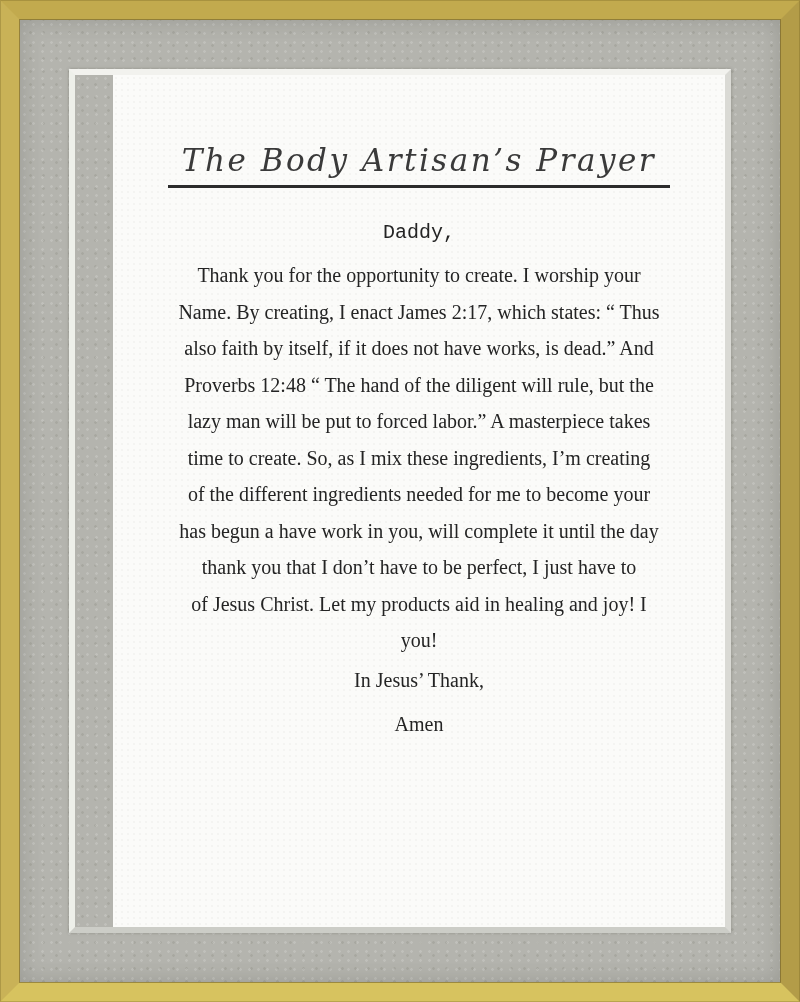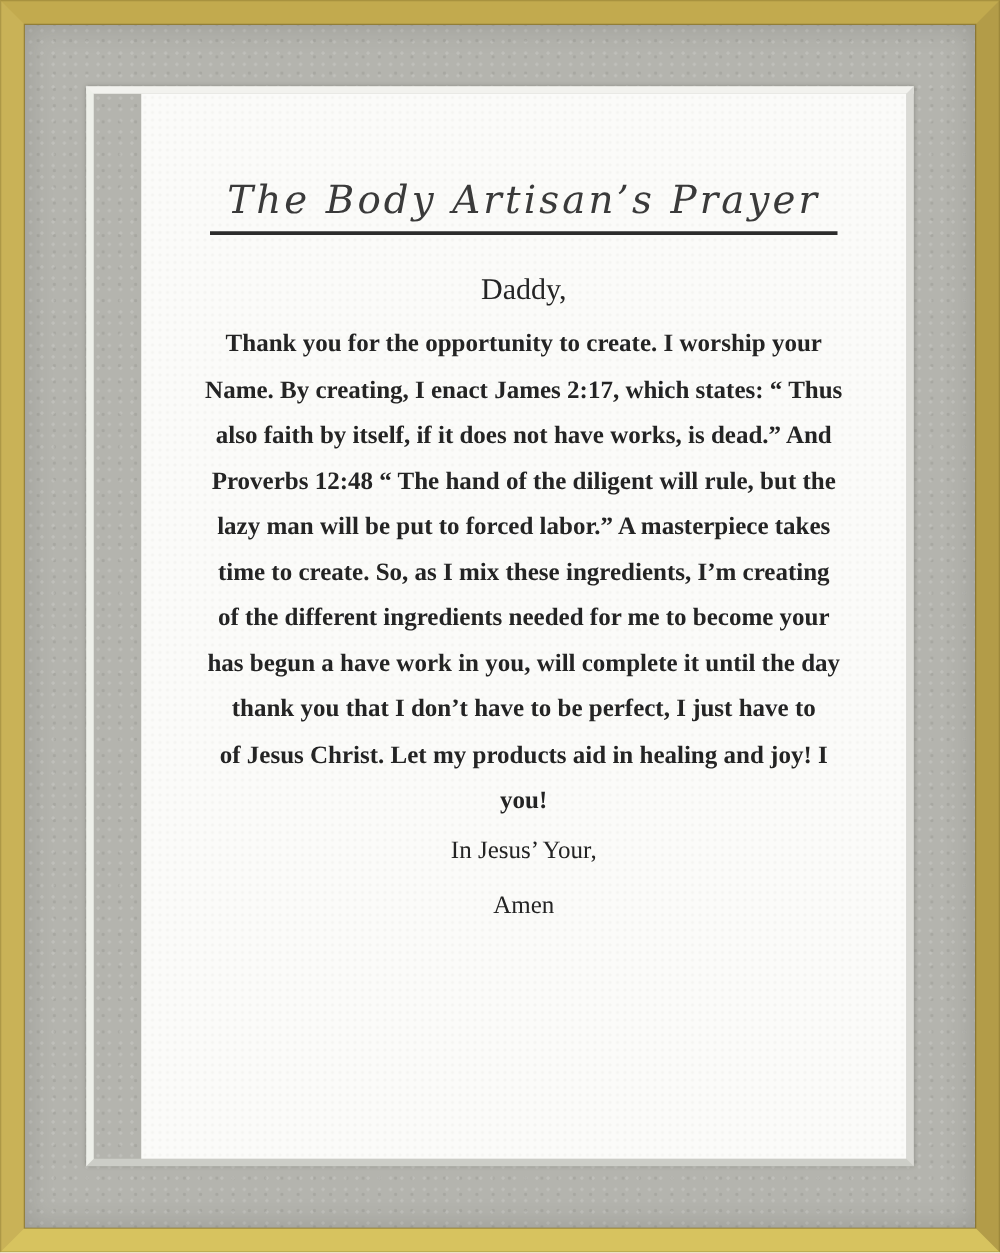--- a/index.html
+++ b/index.html
@@ -78,25 +78,26 @@
     font-style: italic;
     font-size: 31px;
     line-height: 46px;
     letter-spacing: 2.5px;
     color: var(--title-ink, #3a3a3a);
     padding: 0 14px 2px 14px;
     border-bottom: 3px solid #2c2c2c;
   }
   
   .salutation {
-    font-size: 24px;
+    font-size: 20px;
     line-height: 37px;
     margin: 0;
+    font-family: Liberation Mono, monospace;
   }
-  .prayer-body { margin-top: 6px; font-weight: bold; }
+  .prayer-body { margin-top: 6px; }
   .body-line {
     font-size: 20px;
     line-height: 36.5px;
     white-space: nowrap;
   }
   .closing {
     font-size: 20px;
     line-height: 37px;
     margin-top: 3px;
   }
@@ -128,21 +129,21 @@
               <div class="body-line">Proverbs 12:48 “ The hand of the diligent will rule, but the</div>
               <div class="body-line">lazy man will be put to forced labor.” A masterpiece takes</div>
               <div class="body-line">time to create. So, as I mix these ingredients, I’m creating</div>
               <div class="body-line">of the different ingredients needed for me to become your</div>
               <div class="body-line">has begun a have work in you, will complete it until the day</div>
               <div class="body-line">thank you that I don’t have to be perfect, I just have to</div>
               <div class="body-line">of Jesus Christ. Let my products aid in healing and joy! I</div>
               <div class="body-line">you!</div>
             </div>
 
-          <div class="closing">In Jesus’ Your,</div>
+          <div class="closing">In Jesus’ Thank,</div>
 
           <div class="signoff">Amen</div>
 
         </div>
       </div>
     </div>
   </div>
 </div>
 
 </body></html>

